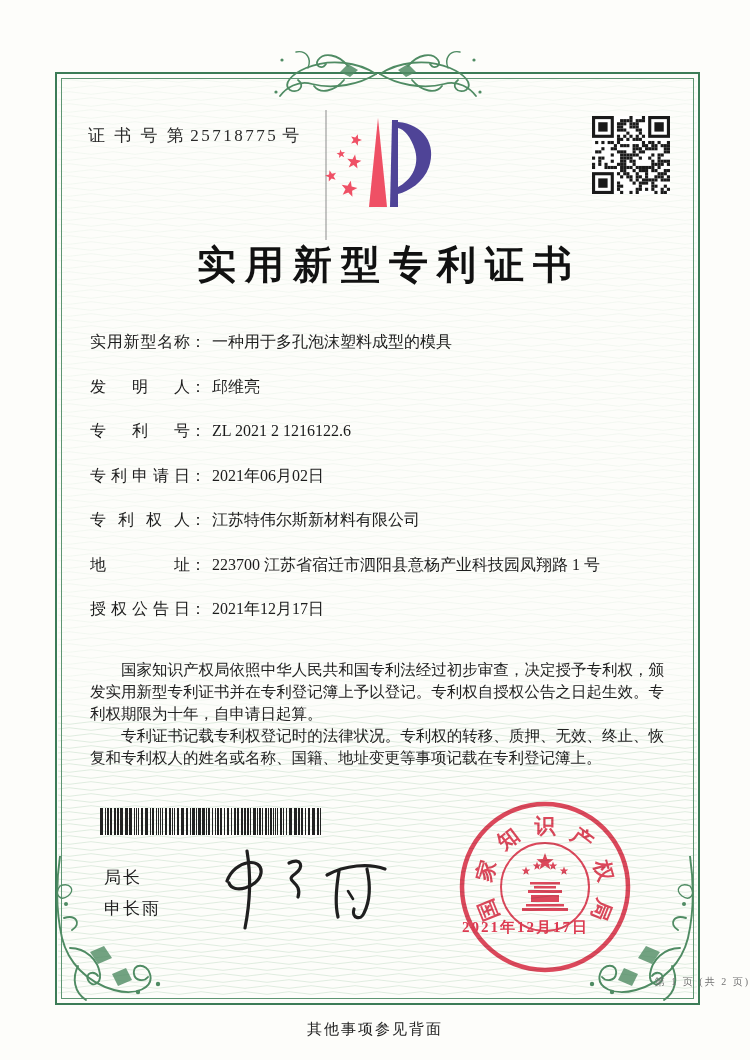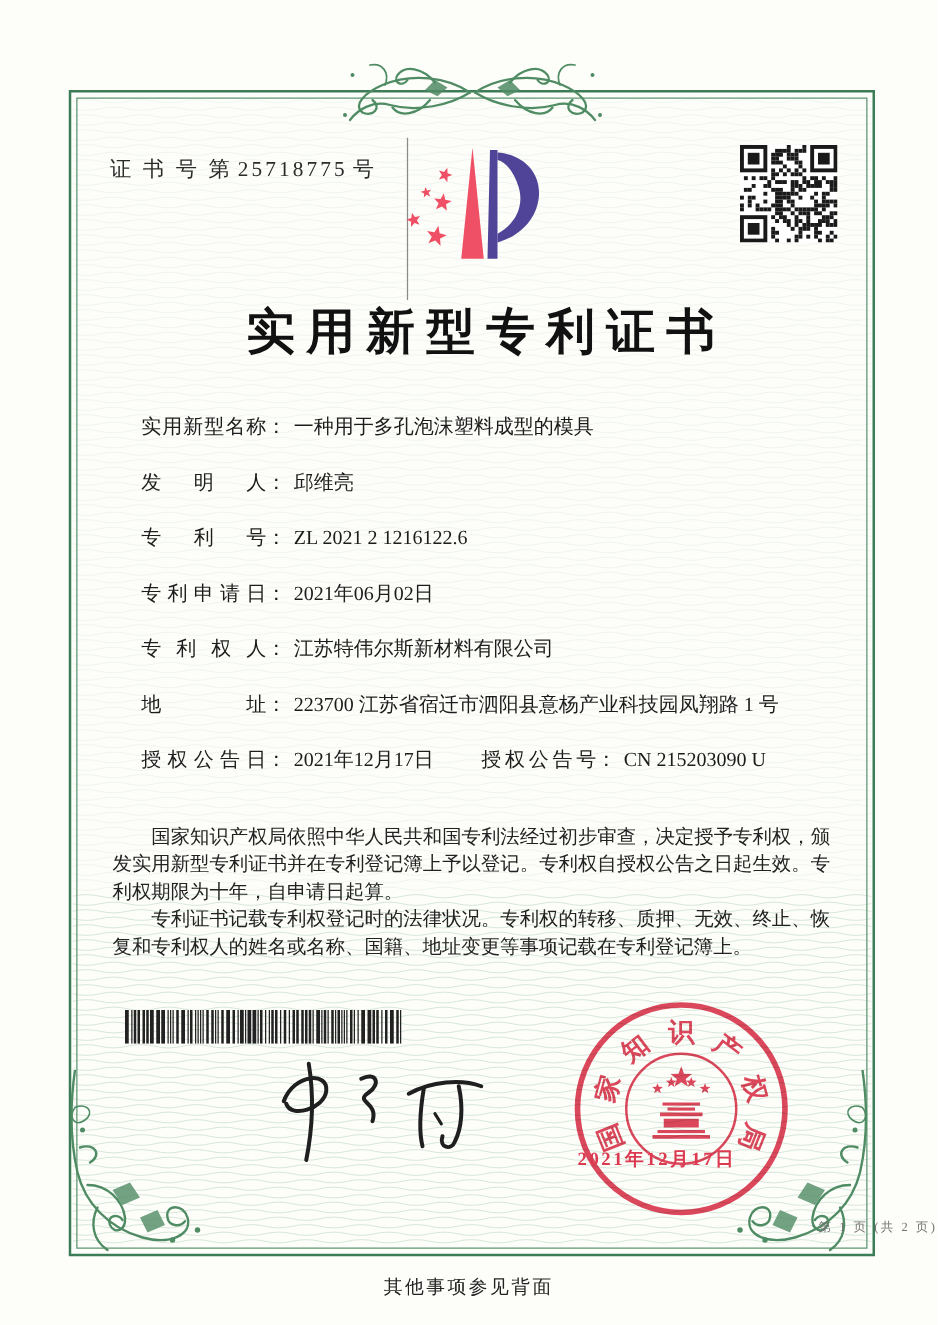--- a/index.html
+++ b/index.html
@@ -20,21 +20,21 @@
   .cert-no span{margin-right:4px;margin-top:16px;}
 
   .logo{position:absolute;left:312px;top:110px;}
   .qr{position:absolute;left:592px;top:116px;}
 
   .title{position:absolute;left:0;right:0;top:238px;margin:0;text-align:center;
     font-size:39px;font-weight:600;letter-spacing:9px;color:#111;padding-left:28px;}
 
   .fields{position:absolute;left:90px;top:320px;width:580px;font-size:16px;}
   .frow{height:44.5px;line-height:44.5px;white-space:nowrap;position:relative;}
-  .flabel{display:inline-block;width:100px;text-align:justify;text-align-last:justify;vertical-align:top;margin-left:23px;}
+  .flabel{display:inline-block;width:100px;text-align:justify;text-align-last:justify;vertical-align:top;}
   .fcolon{display:inline-block;margin-right:6px;}
   .grant2{position:absolute;left:272px;top:0;}
   .grant2 .flabel{width:92px;}
 
   .paras{position:absolute;left:90px;right:86px;top:622px;margin-top:37px;}
   .paras p{margin:0;font-size:15.5px;line-height:22px;text-align:justify;text-indent:2em;color:#222;}
 
   .barcode{position:absolute;left:100px;top:808px;}
 
   .director{position:absolute;left:104px;top:862px;font-size:17px;line-height:31px;letter-spacing:2px;color:#222;}
@@ -516,23 +516,20 @@
       <span class="flabel">专利申请日</span><span class="fcolon">：</span><span>2021年06月02日</span>
     </div>
     <div class="frow">
       <span class="flabel">专利权人</span><span class="fcolon">：</span><span>江苏特伟尔斯新材料有限公司</span>
     </div>
     <div class="frow">
       <span class="flabel">地址</span><span class="fcolon">：</span><span>223700 江苏省宿迁市泗阳县意杨产业科技园凤翔路 1 号</span>
     </div>
     <div class="frow">
       <span class="flabel">授权公告日</span><span class="fcolon">：</span><span>2021年12月17日</span>
-      <span class="grant2">
-        <span class="flabel">授权公告号</span><span class="fcolon">：</span><span>CN 215203090 U</span>
-      </span>
     </div>
   </div>
 
   <div class="paras">
     <p>国家知识产权局依照中华人民共和国专利法经过初步审查，决定授予专利权，颁发实用新型专利证书并在专利登记簿上予以登记。专利权自授权公告之日起生效。专利权期限为十年，自申请日起算。</p>
     <p>专利证书记载专利权登记时的法律状况。专利权的转移、质押、无效、终止、恢复和专利权人的姓名或名称、国籍、地址变更等事项记载在专利登记簿上。</p>
   </div>
 
   <svg class="barcode" width="224" height="27" viewBox="0 0 224 27">
       <rect x="0" y="0" width="3" height="27" fill="#222"></rect>
@@ -599,20 +596,24 @@
       <rect x="194" y="0" width="3" height="27" fill="#222"></rect>
       <rect x="198" y="0" width="2" height="27" fill="#222"></rect>
       <rect x="201" y="0" width="2" height="27" fill="#222"></rect>
       <rect x="205" y="0" width="1" height="27" fill="#222"></rect>
       <rect x="208" y="0" width="2" height="27" fill="#222"></rect>
       <rect x="212" y="0" width="3" height="27" fill="#222"></rect>
       <rect x="217" y="0" width="2" height="27" fill="#222"></rect>
       <rect x="220" y="0" width="1" height="27" fill="#222"></rect>
     </svg>
 
+  <div class="director">
+    <div>局长</div>
+    <div>申长雨</div>
+  </div>
 
   <svg class="signature" width="200" height="95" viewBox="0 0 200 95">
       <g stroke="#1f1f1f" fill="none" stroke-width="3.2" stroke-linecap="round">
         <path d="M22,38 C30,16 58,14 56,30 C54,44 28,52 24,40"></path>
         <path d="M42,8 C46,32 45,60 40,85"></path>
         <path d="M84,20 C96,14 100,24 90,31 C78,39 98,38 93,54"></path>
         <path d="M122,32 C140,22 164,20 180,26"></path>
         <path d="M134,28 C131,46 130,62 133,74"></path>
         <path d="M162,26 C166,44 164,60 159,70 C156,78 146,75 149,66"></path>
         <path d="M143,48 L148,56" stroke-width="2.6"></path>

